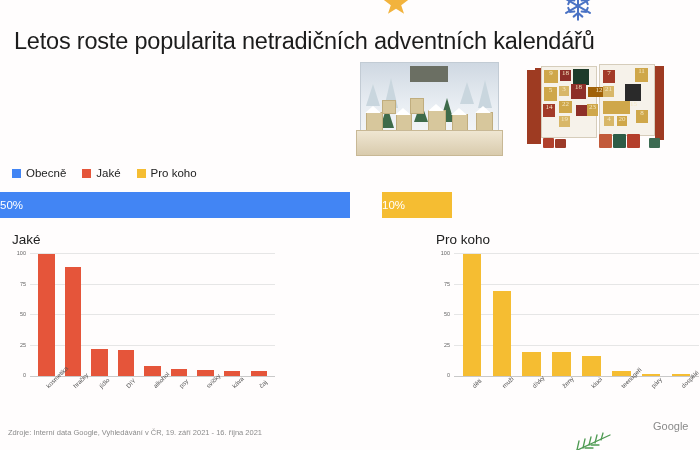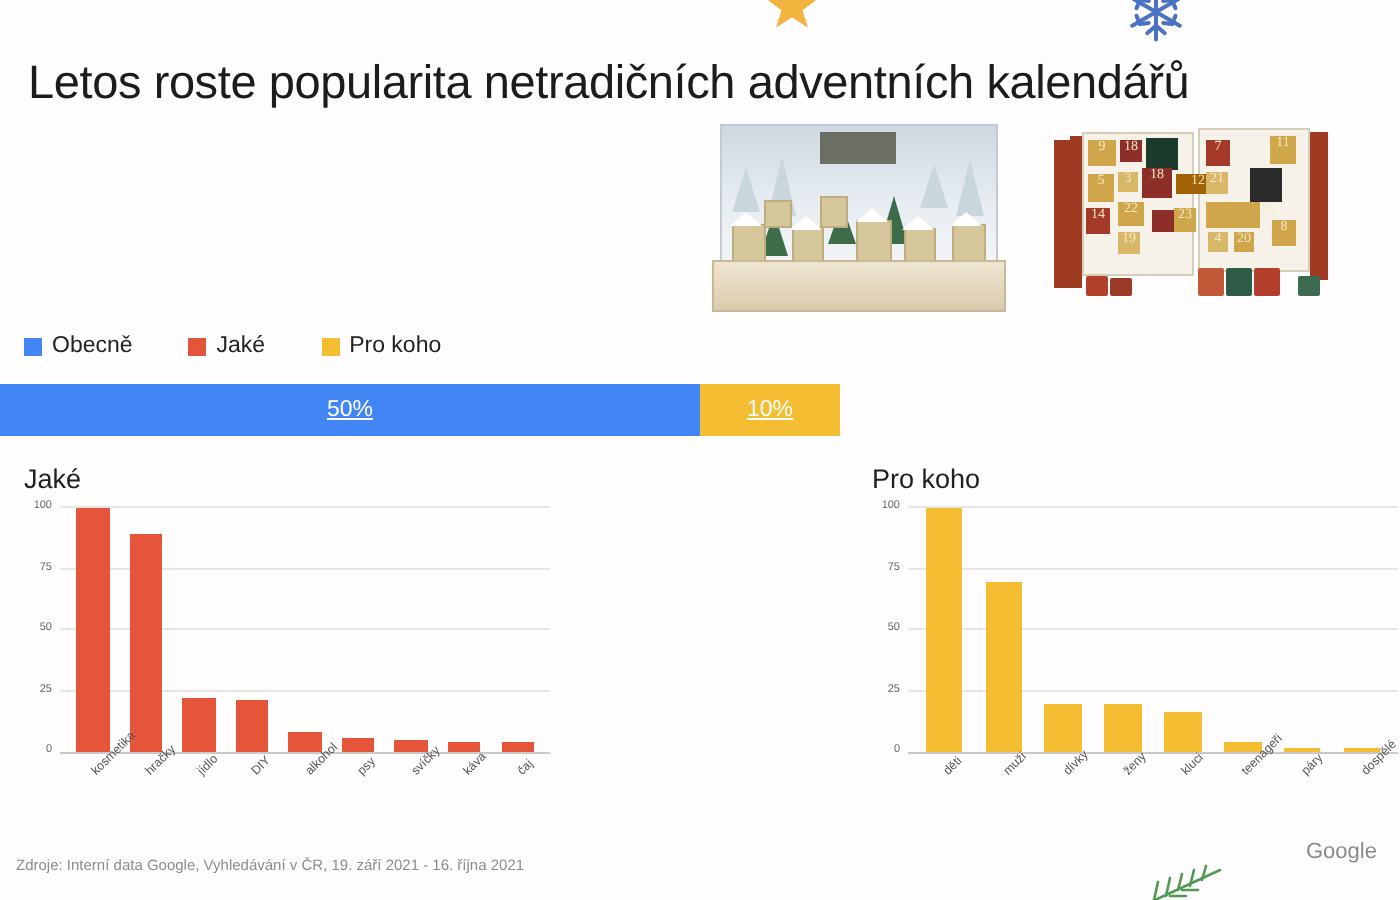--- a/index.html
+++ b/index.html
@@ -149,21 +149,21 @@
     border-radius: 1px;
   }
 
   
   .legend {
     position: absolute;
     left: 12px;
     top: 167px;
     display: flex;
     align-items: center;
-    gap: 28px;
+    gap: 16px;
   }
   .legend-item {
     display: flex;
     align-items: center;
     gap: 5px;
     font-size: 11.5px;
     color: #222;
   }
   .legend-swatch {
     width: 9px;
@@ -177,24 +177,22 @@
     left: 0px;
     top: 192px;
     width: 700px;
     height: 26px;
     display: flex;
   }
   .stacked-seg {
     height: 100%;
     display: flex;
     align-items: center;
-    justify-content: center;
     color: #ffffff;
     font-size: 11.5px;
-    text-decoration: underline;
   }
 
   
   .chart-panel {
     position: absolute;
     top: 232px;
     height: 200px;
   }
   .chart-left  { left: 8px;   width: 285px; }
   .chart-right { left: 432px; width: 285px; }
@@ -406,21 +404,21 @@
     <div class="legend-item">
       <span class="legend-swatch" style="background:#F5BD32"></span>
       <span>Pro koho</span>
     </div>
   </div>
 
   <div class="stacked">
     <div class="stacked-seg" style="width:50%; background:#4285F4;">
       <span>50%</span>
     </div>
-    <div class="stacked-seg" style="width:10%; background:#F5BD32;">
+    <div class="stacked-seg" style="width:10%; background:#F5BD32;margin-left:32px;">
       <span>10%</span>
     </div>
   </div>
 
   <div class="chart-panel chart-left">
     <div class="chart-title">Jaké</div>
     <div class="plot">
       <div class="gridline" style="bottom:100%;">
           <span class="ytick">100</span>
         </div>

